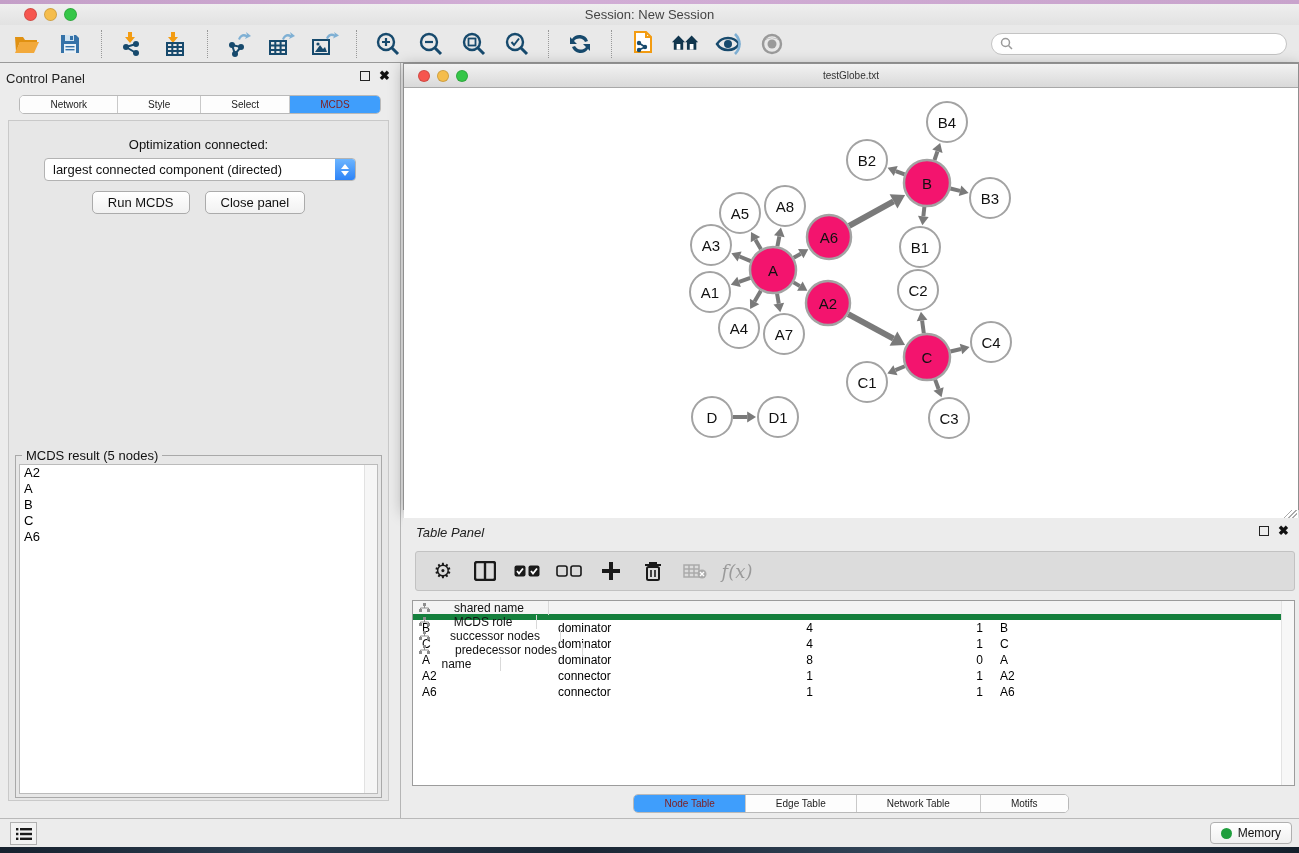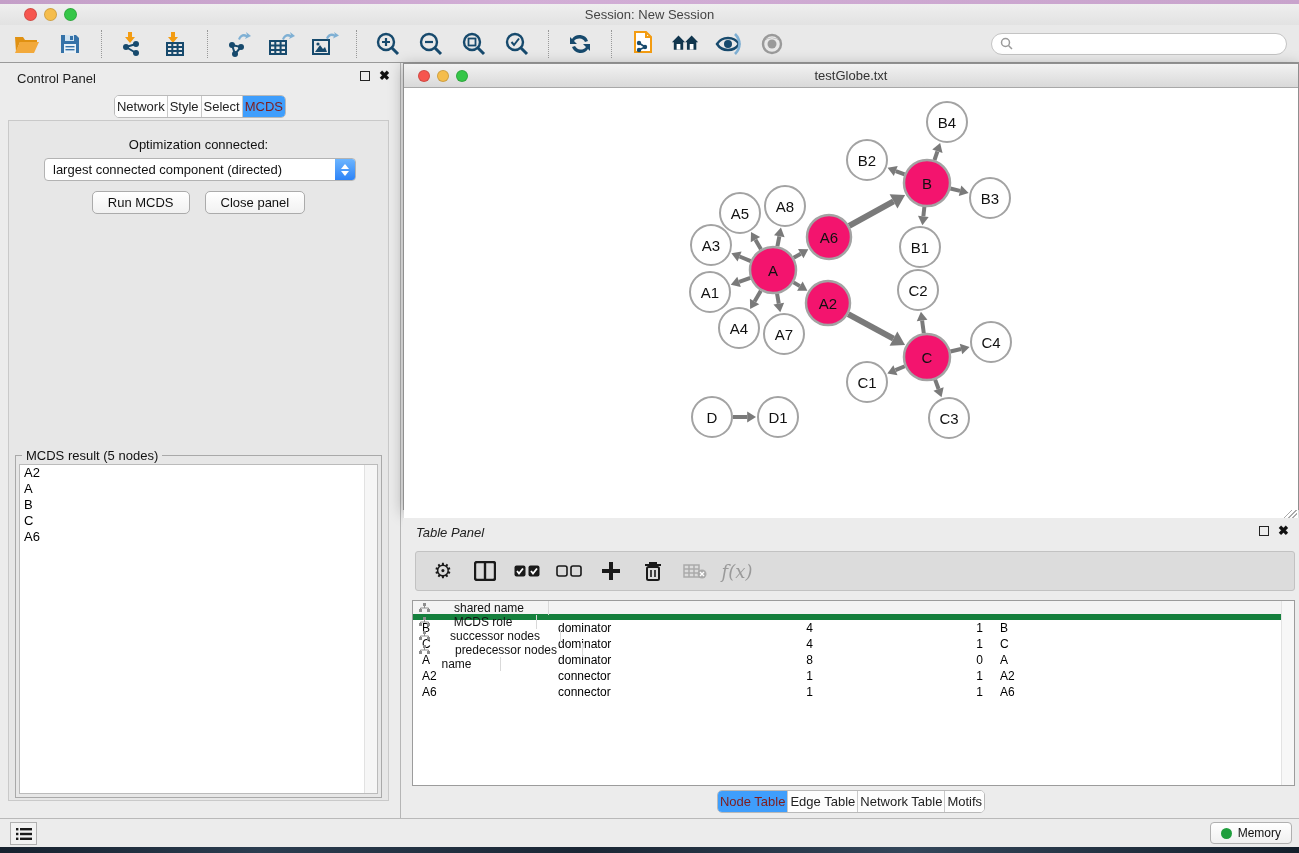--- a/index.html
+++ b/index.html
@@ -29,28 +29,28 @@
   .tsep { height:28px; border-left:1px dotted #999; margin:0 3px; }
   .toolbar-search { margin-left:auto; width:296px; height:22px; background:#fff;
                     border:1px solid #c4c4c4; border-radius:12px; display:flex; align-items:center;
                     padding:0 8px; gap:5px; }
   .toolbar-search input { border:none; outline:none; flex:1; font-size:12px; background:transparent;
                           font-family:"Liberation Sans",sans-serif; }
 
   
   .control-panel { position:absolute; top:63px; left:0; width:401px; height:755px;
                    background:#ececec; border-right:1px solid #b5b5b5; }
-  .cp-header { position:absolute; top:8px; left:17px; font-size:13px; color:#222; }
+  .cp-header { position:absolute; top:8px; left:6px; font-size:13px; color:#222; }
   .panel-icons { position:absolute; top:8px; right:10px; display:flex; gap:9px; align-items:center; }
   .float-icon { width:10px; height:10px; border:1.5px solid #222; background:transparent; }
   .close-icon { font-size:13px; font-weight:bold; color:#111; line-height:10px; }
 
   .cp-tabs { position:absolute; top:32px; left:0; width:100%; display:flex; justify-content:center; }
   .seg { display:flex; border-radius:5px; overflow:hidden; border:1px solid #b9b9b9; background:#fff; }
-  .seg .seg-tab { padding:3px 2px; font-size:13px; color:#222; border-right:1px solid #c9c9c9;
+  .seg .seg-tab { padding:3px 30px; font-size:10px; color:#222; border-right:1px solid #c9c9c9;
                   background:#fdfdfd; cursor:default; }
   .seg .seg-tab:last-child { border-right:none; }
   .seg .seg-tab.active { background:#3f9efc; color:#7f1d1d; }
 
   .cp-content { position:absolute; top:57px; left:8px; width:381px; height:681px;
                 background:#e7e7e7; border:1px solid #c9c9c9; }
   .cp-opt-label { position:absolute; top:16px; width:100%; text-align:center; font-size:13px; color:#111; }
   .cp-select { position:absolute; top:37px; left:35px; width:312px; height:23px; background:#fff;
                border:1px solid #b3b3b3; border-radius:4px; display:flex; align-items:center; }
   .cp-select .val { flex:1; font-size:13px; padding-left:8px; color:#111; white-space:nowrap; }
@@ -75,21 +75,21 @@
                border-left:1px solid #e2e2e2; }
   .gb-item { font-size:13px; line-height:16px; padding-left:4px; color:#000; }
 
   
   .net-window { position:absolute; left:403px; top:63px; width:896px; height:447px;
                 background:#fff; border:1px solid #8f8f8f; box-shadow:0 3px 14px rgba(0,0,0,.3); }
   .net-titlebar { position:relative; height:24px; background:linear-gradient(#f2f2f2,#d9d9d9);
                   border-bottom:1px solid #a8a8a8; display:flex; align-items:center; }
   .net-titlebar .lights { display:flex; margin-left:14px; }
   .net-titlebar .tl-dot { width:12px; height:12px; }
-  .net-titlebar .title { position:absolute; left:0; right:0; text-align:center; font-size:13px; color:#333; }
+  .net-titlebar .title { position:absolute; left:0; right:0; text-align:center; font-size:10px; color:#333; }
   .net-canvas { position:relative; width:894px; height:437px; background:#fff; }
   .resize-grip { position:absolute; right:1px; bottom:1px; width:14px; height:14px;
     background:
       linear-gradient(135deg, transparent 0 6px, #aaa 6px 7px, transparent 7px 9px, #aaa 9px 10px, transparent 10px 12px, #aaa 12px 13px, transparent 13px); }
 
   
   .table-panel { position:absolute; left:403px; top:518px; width:896px; height:300px; background:#ececec; }
   .tp-header { position:absolute; top:7px; left:13px; font-size:13px; color:#222;font-style:italic; }
   .tp-toolbar { position:absolute; top:33px; left:12px; width:880px; height:40px;
                 background:#dcdcdc; border:1px solid #c2c2c2; border-radius:3px;

